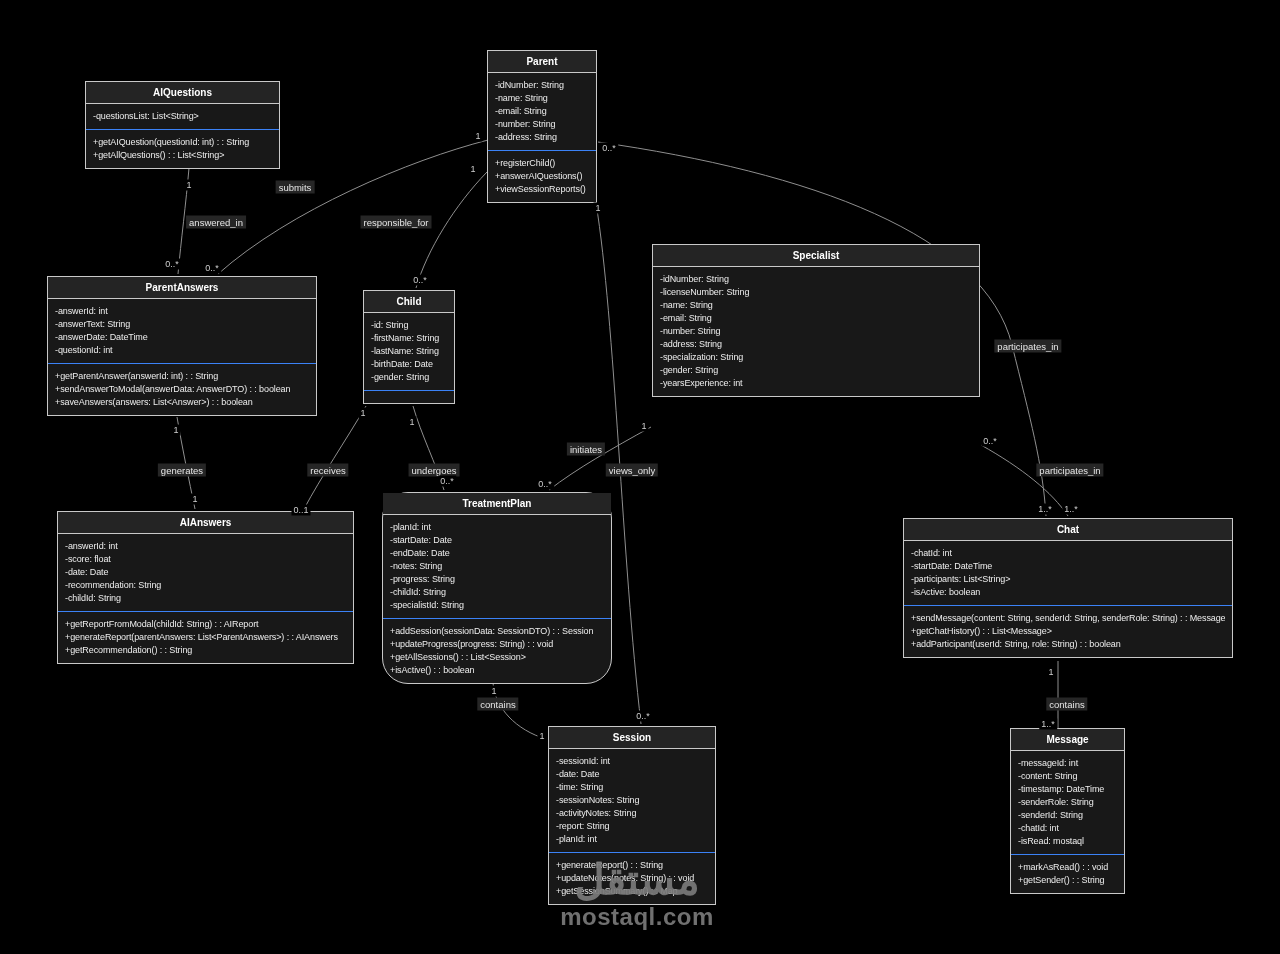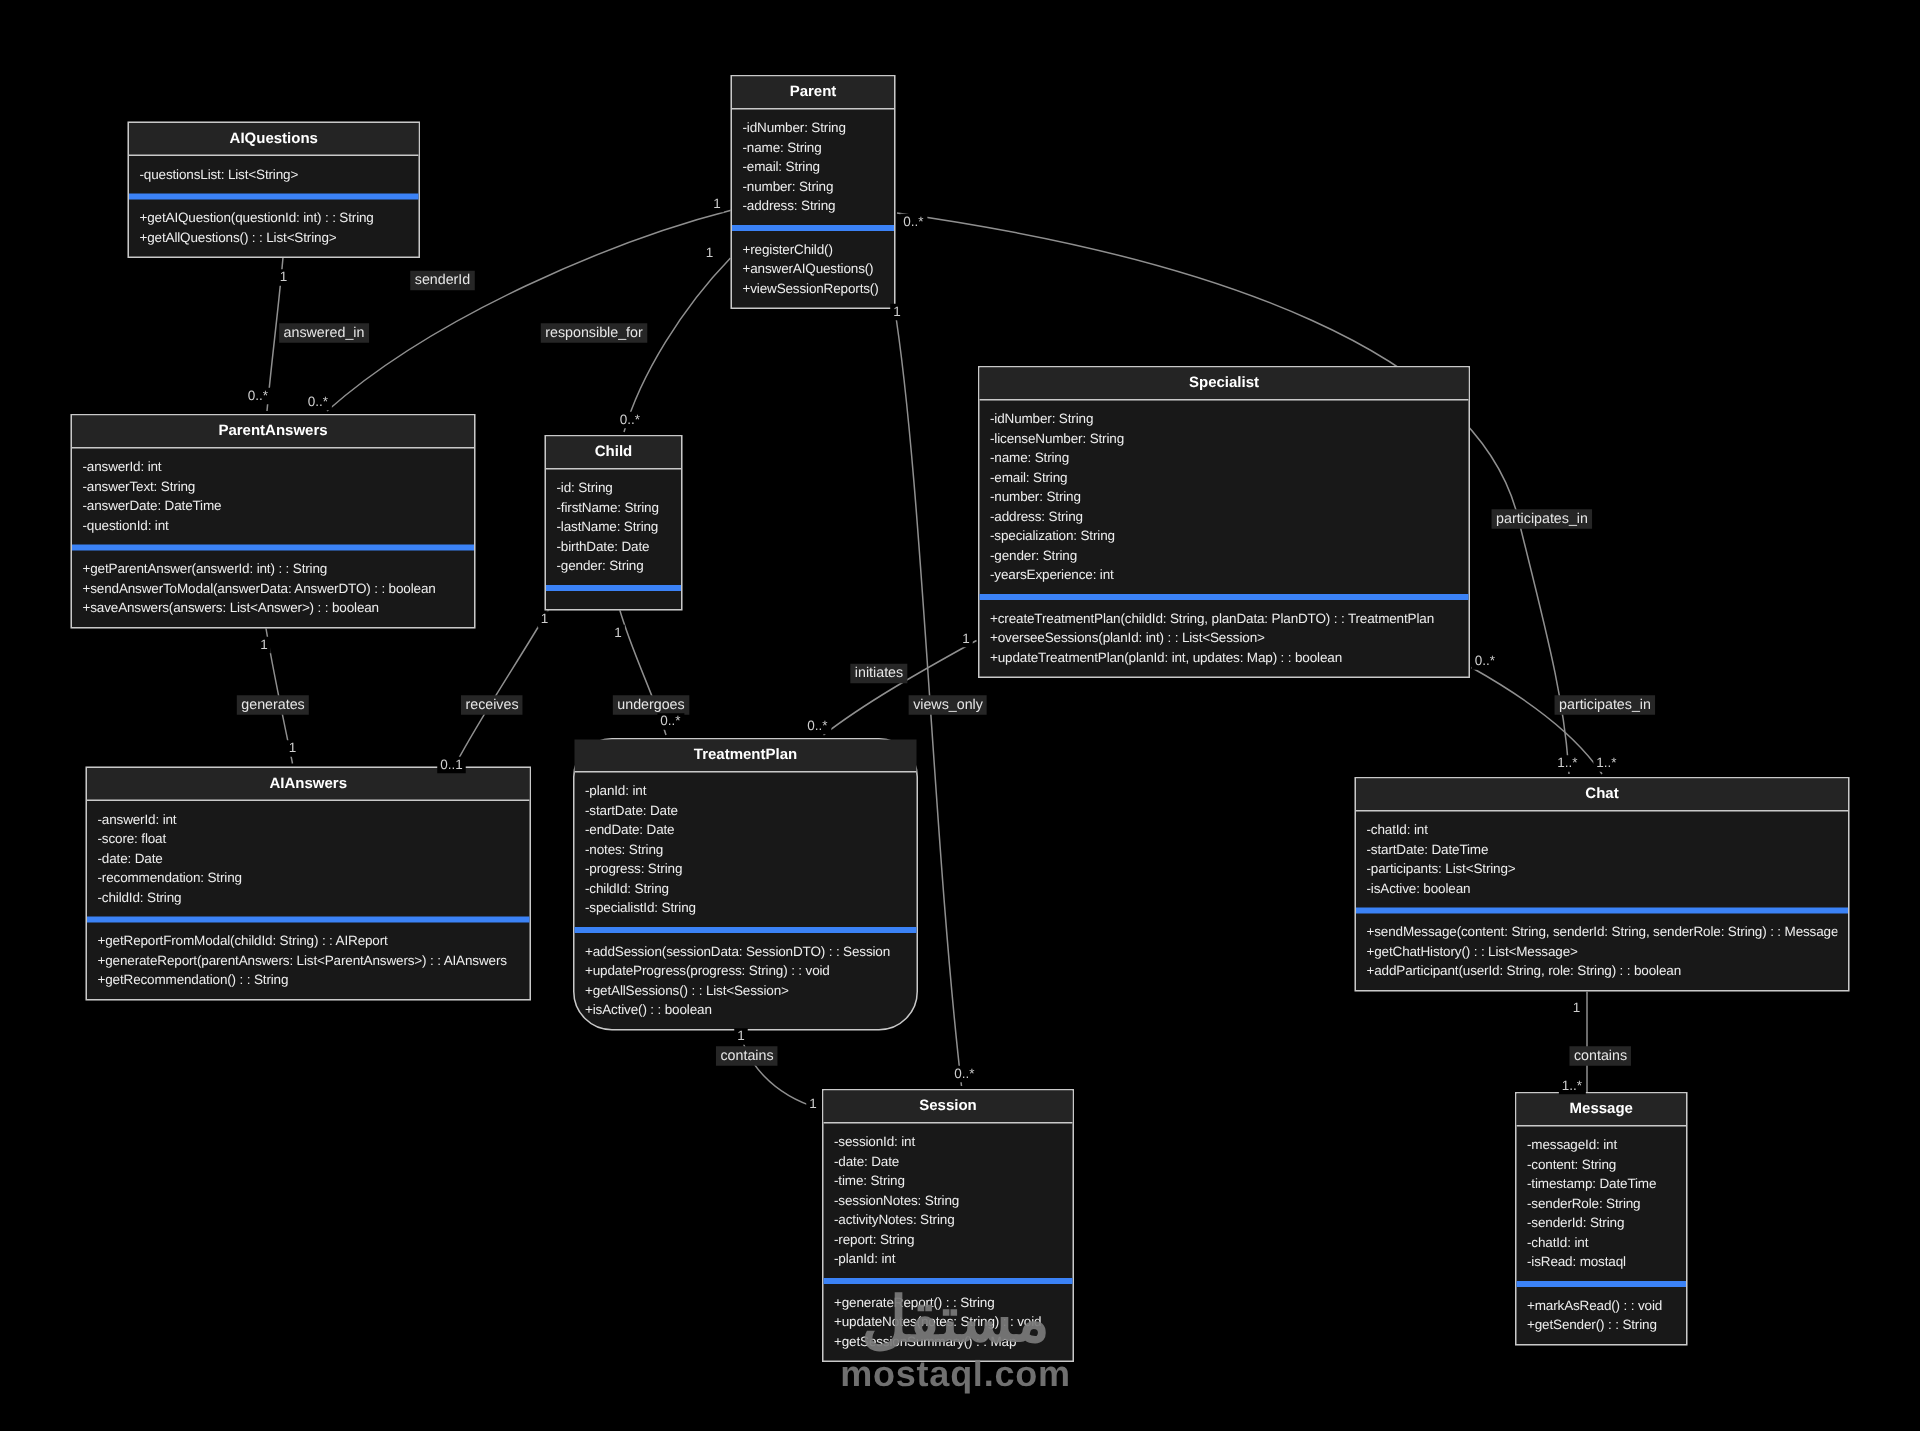--- a/index.html
+++ b/index.html
@@ -21,21 +21,21 @@
   }
   .uml-title {
     height: 22px; line-height: 21px;
     text-align: center; font-weight: bold; font-size: 10px;
     background: #242424; color: #ffffff;
     border-bottom: 1px solid #c9c9c9;
     white-space: nowrap; overflow: hidden;
   }
   .uml-section {
     padding: 6px 7px;
-    border-bottom: 4px solid #3b82f6;
+    border-bottom: 1px solid #3b82f6;
   }
   .uml-section:last-child { border-bottom: none; }
   .uml-row {
     font-size: 9px; line-height: 13px; letter-spacing: -0.1px;
     color: #ededed; white-space: nowrap; overflow: hidden;
   }
   .edge-label {
     position: absolute; transform: translate(-50%, -50%);
     background: #262626; color: #e6e6e6;
     font-size: 9.5px; line-height: 13px; padding: 0 3px;
@@ -130,25 +130,20 @@
           <div class="uml-row">-idNumber: String</div>
           <div class="uml-row">-licenseNumber: String</div>
           <div class="uml-row">-name: String</div>
           <div class="uml-row">-email: String</div>
           <div class="uml-row">-number: String</div>
           <div class="uml-row">-address: String</div>
           <div class="uml-row">-specialization: String</div>
           <div class="uml-row">-gender: String</div>
           <div class="uml-row">-yearsExperience: int</div>
         </div>
-        <div class="uml-section">
-          <div class="uml-row">+createTreatmentPlan(childId: String, planData: PlanDTO) : : TreatmentPlan</div>
-          <div class="uml-row">+overseeSessions(planId: int) : : List&lt;Session&gt;</div>
-          <div class="uml-row">+updateTreatmentPlan(planId: int, updates: Map) : : boolean</div>
-        </div>
       </div>
       <div class="uml-class" style="left: 57px; top: 511px; width: 297px;">
         <div class="uml-title">AIAnswers</div>
         <div class="uml-section">
           <div class="uml-row">-answerId: int</div>
           <div class="uml-row">-score: float</div>
           <div class="uml-row">-date: Date</div>
           <div class="uml-row">-recommendation: String</div>
           <div class="uml-row">-childId: String</div>
         </div>
@@ -218,21 +213,21 @@
           <div class="uml-row">-chatId: int</div>
           <div class="uml-row">-isRead: mostaql</div>
         </div>
         <div class="uml-section">
           <div class="uml-row">+markAsRead() : : void</div>
           <div class="uml-row">+getSender() : : String</div>
         </div>
       </div>
     </div>
   <div id="label-layer">
-      <div class="edge-label" style="left: 295px; top: 187px;">senderId</div>
+      <div class="edge-label" style="left: 295px; top: 187px;">submits</div>
       <div class="mult" style="left: 478px; top: 136px;">1</div>
       <div class="mult" style="left: 212px; top: 268px;">0..*</div>
       <div class="edge-label" style="left: 216px; top: 222px;">answered_in</div>
       <div class="mult" style="left: 189px; top: 185px;">1</div>
       <div class="mult" style="left: 172px; top: 264px;">0..*</div>
       <div class="edge-label" style="left: 396px; top: 222px;">responsible_for</div>
       <div class="mult" style="left: 473px; top: 169px;">1</div>
       <div class="mult" style="left: 420px; top: 280px;">0..*</div>
       <div class="edge-label" style="left: 182px; top: 470px;">generates</div>
       <div class="mult" style="left: 176px; top: 430px;">1</div>

